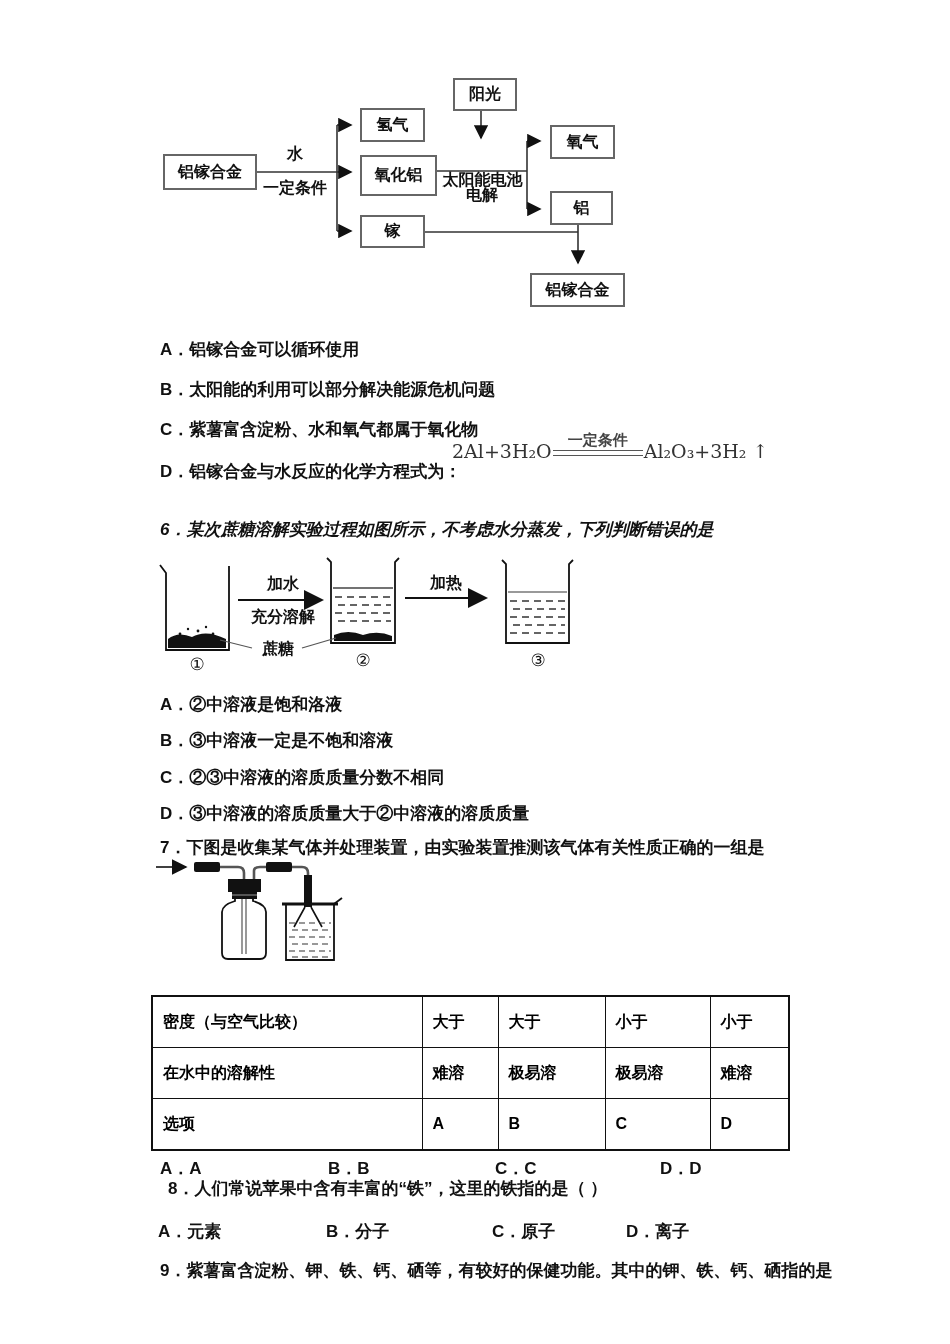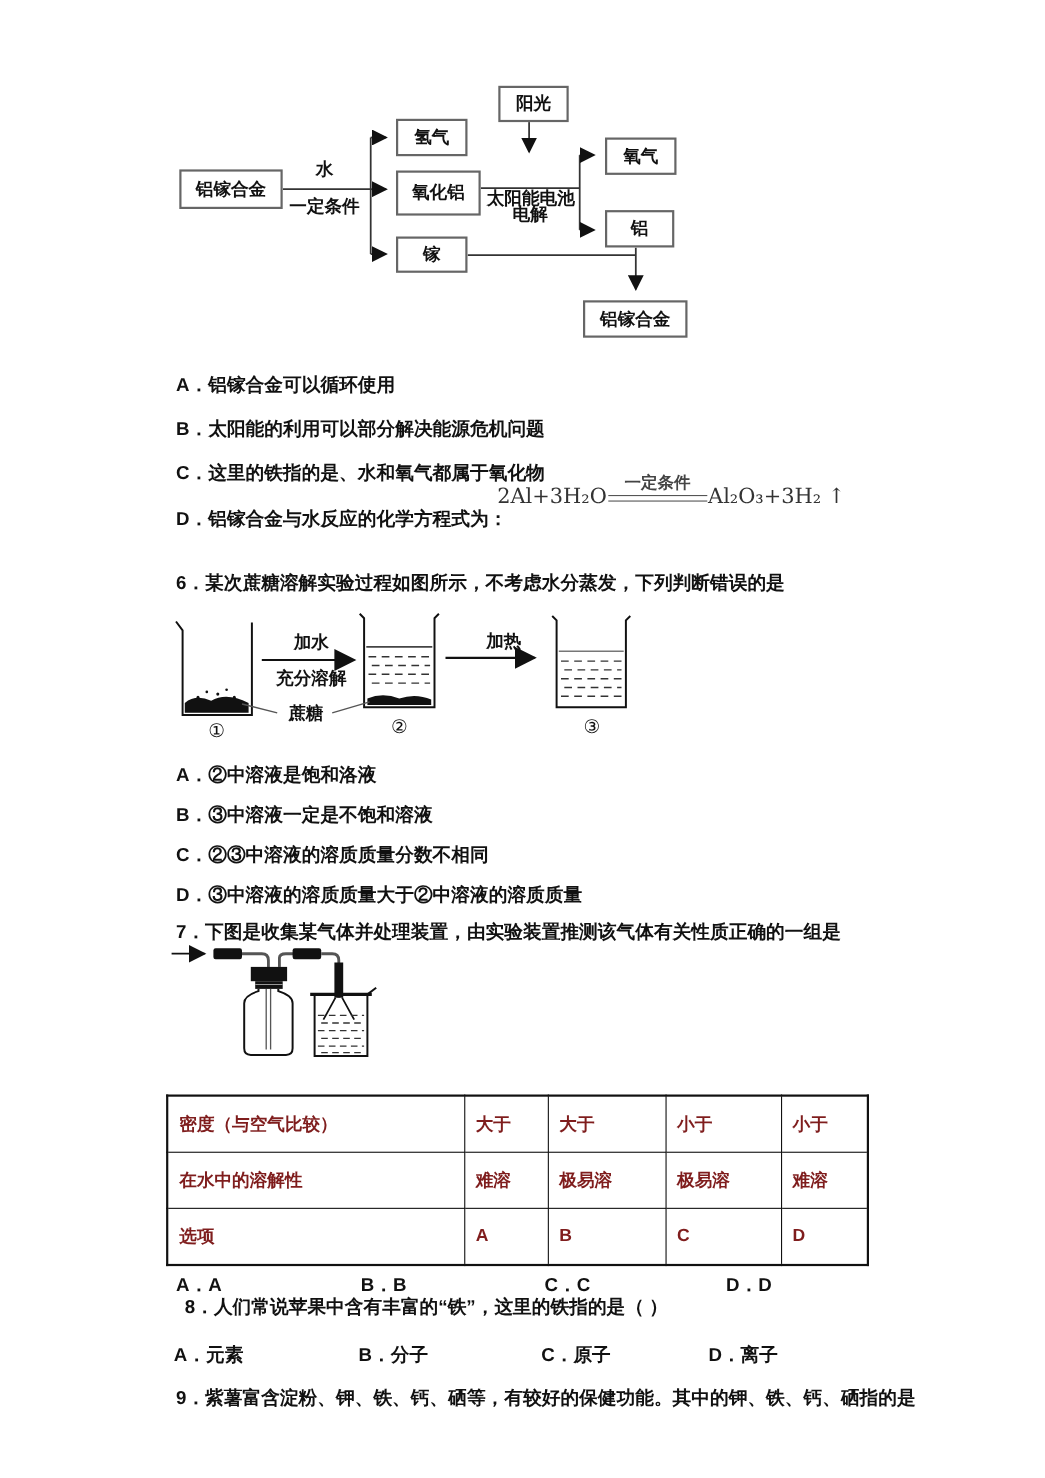--- a/index.html
+++ b/index.html
@@ -22,21 +22,21 @@
   .apparatus{position:absolute;left:150px;top:855px;width:235px;height:125px;}
   
   .eq{position:absolute;left:452px;top:432px;display:inline-flex;align-items:flex-end;
       font-family:"DejaVu Serif",serif;font-size:19px;color:#333;font-weight:400;}
   .eq-cond-wrap{display:flex;flex-direction:column;align-items:center;margin:0 1px;}
   .eq-cond{font-size:15px;font-weight:700;color:#444;line-height:1;margin-bottom:3px;
            font-family:"Liberation Sans",sans-serif;}
   .eq-dline{width:90px;height:4px;border-top:1.6px solid #555;border-bottom:1.6px solid #555;margin-bottom:6px;}
   
   .qtable{position:absolute;left:151px;top:995px;border-collapse:collapse;table-layout:fixed;}
-  .qtable td{border:1.6px solid #111;font-weight:700;font-size:16px;color:#7f1d1d;
+  .qtable td{border:1.6px solid #111;font-weight:700;font-size:16px;color:#000000;
              height:50px;padding:0 0 0 10px;vertical-align:middle;}
   .qtable{border:2px solid #111;}
 </style>
 </head>
 <body>
 
 <div class="page">
 
   <div class="flow">
     <svg width="510" height="250">
@@ -85,32 +85,32 @@
         <span>铝镓合金</span>
       </div>
     <div class="flabel" style="left:118px;top:74px;width:54px;">水</div>
     <div class="flabel" style="left:103px;top:108px;width:84px;">一定条件</div>
     <div class="flabel" style="left:285px;top:80px;width:95px;margin-top:20px;">太阳能电池</div>
     <div class="flabel" style="left:300px;top:103px;width:64px;margin-top:12px;">电解</div>
   </div>
 
   <div class="opt" style="left:160px;top:340px;">A．铝镓合金可以循环使用</div>
   <div class="opt" style="left:160px;top:380px;">B．太阳能的利用可以部分解决能源危机问题</div>
-  <div class="opt" style="left:160px;top:420px;">C．这里的铁指的是、水和氧气都属于氧化物</div>
+  <div class="opt" style="left:160px;top:420px;">C．紫薯富含淀粉、水和氧气都属于氧化物</div>
   <div class="opt" style="left:160px;top:462px;">D．铝镓合金与水反应的化学方程式为：</div>
   <span class="eq">
     <span>2Al+3H₂O</span>
     <span class="eq-cond-wrap">
       <span class="eq-cond">一定条件</span>
       <span class="eq-dline"></span>
     </span>
     <span>Al₂O₃+3H₂ ↑</span>
   </span>
 
-  <div class="stem" style="left:160px;top:520px;">6．某次蔗糖溶解实验过程如图所示，不考虑水分蒸发，下列判断错误的是</div>
+  <div class="stem" style="left:160px;top:520px;font-style:italic;">6．某次蔗糖溶解实验过程如图所示，不考虑水分蒸发，下列判断错误的是</div>
 
   <div class="beakers">
     <svg width="470" height="135">
       <defs>
         <marker id="m-beaker" markerWidth="11" markerHeight="10" refX="9" refY="5" orient="auto">
           <path d="M0,0 L10,5 L0,10 Z" fill="#111"></path>
         </marker>
       </defs>
 
       <g stroke="#111" stroke-width="1.8" fill="none">
@@ -152,21 +152,21 @@
         <path d="M360,51 H415"></path>
           <path d="M363,59 H415"></path>
           <path d="M360,67 H415"></path>
           <path d="M363,75 H415"></path>
           <path d="M360,83 H415"></path>
       </g>
     </svg>
     <div class="blabel" style="left:96px;top:24px;width:74px;">加水</div>
     <div class="blabel" style="left:84px;top:57px;width:98px;">充分溶解</div>
     <div class="blabel" style="left:102px;top:89px;width:52px;">蔗糖</div>
-    <div class="blabel" style="left:276px;top:23px;width:64px;text-align:center;">加热</div>
+    <div class="blabel" style="left:264px;top:23px;width:64px;text-align:center;">加热</div>
     <div class="bnum" style="left:30px;top:104px;width:34px;">①</div>
     <div class="bnum" style="left:196px;top:100px;width:34px;">②</div>
     <div class="bnum" style="left:371px;top:100px;width:34px;">③</div>
   </div>
 
   <div class="opt" style="left:160px;top:695px;">A．②中溶液是饱和洛液</div>
   <div class="opt" style="left:160px;top:731px;">B．③中溶液一定是不饱和溶液</div>
   <div class="opt" style="left:160px;top:768px;">C．②③中溶液的溶质质量分数不相同</div>
   <div class="opt" style="left:160px;top:804px;">D．③中溶液的溶质质量大于②中溶液的溶质质量</div>
 
@@ -248,17 +248,17 @@
 
   <div class="optcell" style="left:160px;top:1157px;">A．A</div>
   <div class="optcell" style="left:328px;top:1157px;">B．B</div>
   <div class="optcell" style="left:495px;top:1157px;">C．C</div>
   <div class="optcell" style="left:660px;top:1157px;">D．D</div>
 
   <div class="stem" style="left:168px;top:1179px;text-align:center;">8．人们常说苹果中含有丰富的“铁”，这里的铁指的是（ ）</div>
   <div class="optcell" style="left:158px;top:1220px;">A．元素</div>
   <div class="optcell" style="left:326px;top:1220px;">B．分子</div>
   <div class="optcell" style="left:492px;top:1220px;">C．原子</div>
-  <div class="optcell" style="left:644px;top:1220px;">D．离子</div>
+  <div class="optcell" style="left:626px;top:1220px;">D．离子</div>
 
   <div class="stem" style="left:160px;top:1261px;">9．紫薯富含淀粉、钾、铁、钙、硒等，有较好的保健功能。其中的钾、铁、钙、硒指的是</div>
 
 </div>
 
 </body></html>

